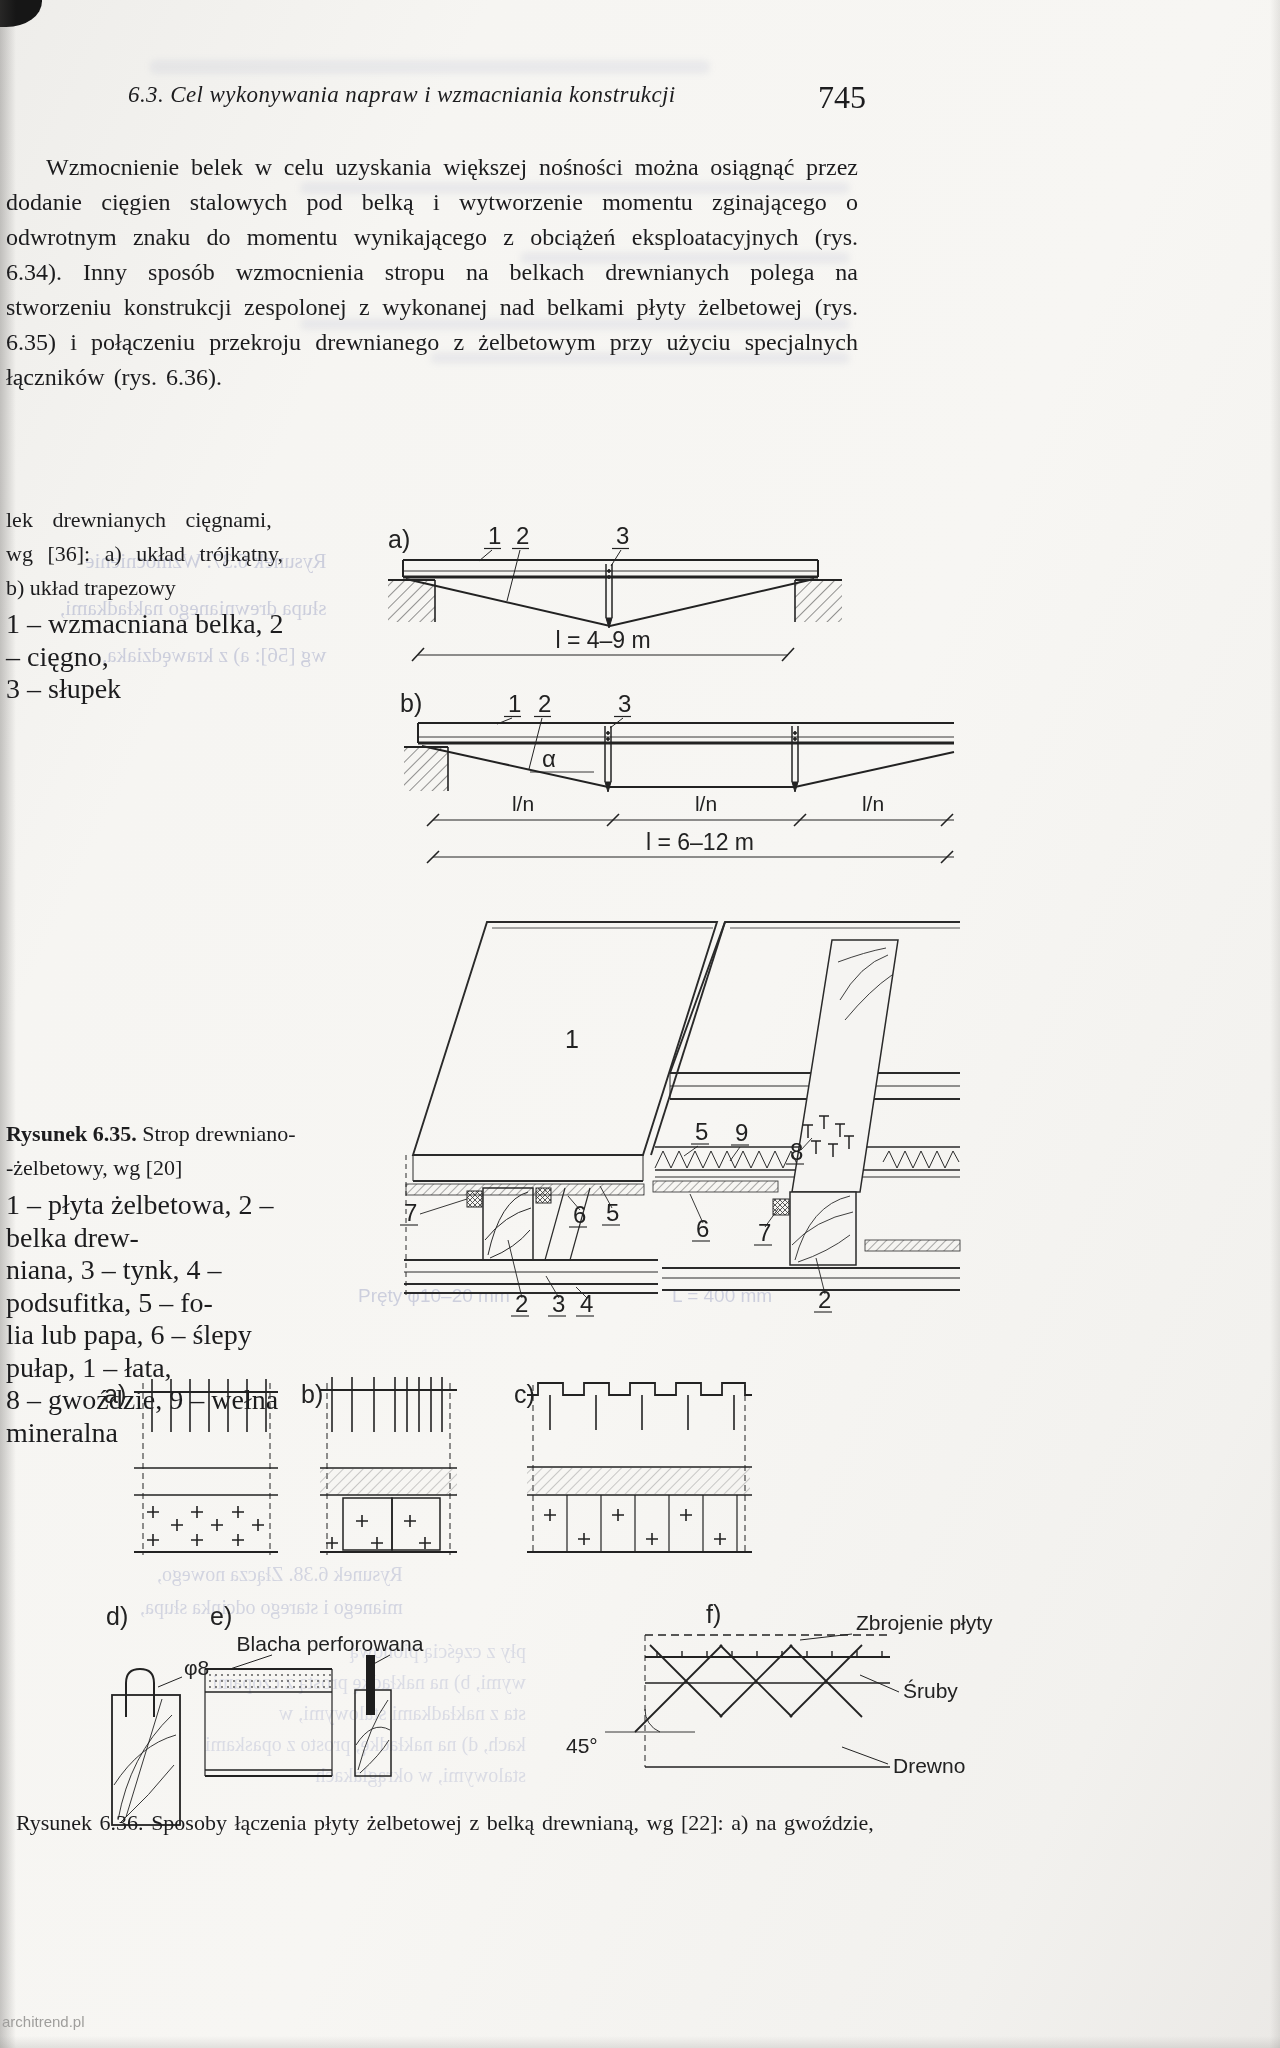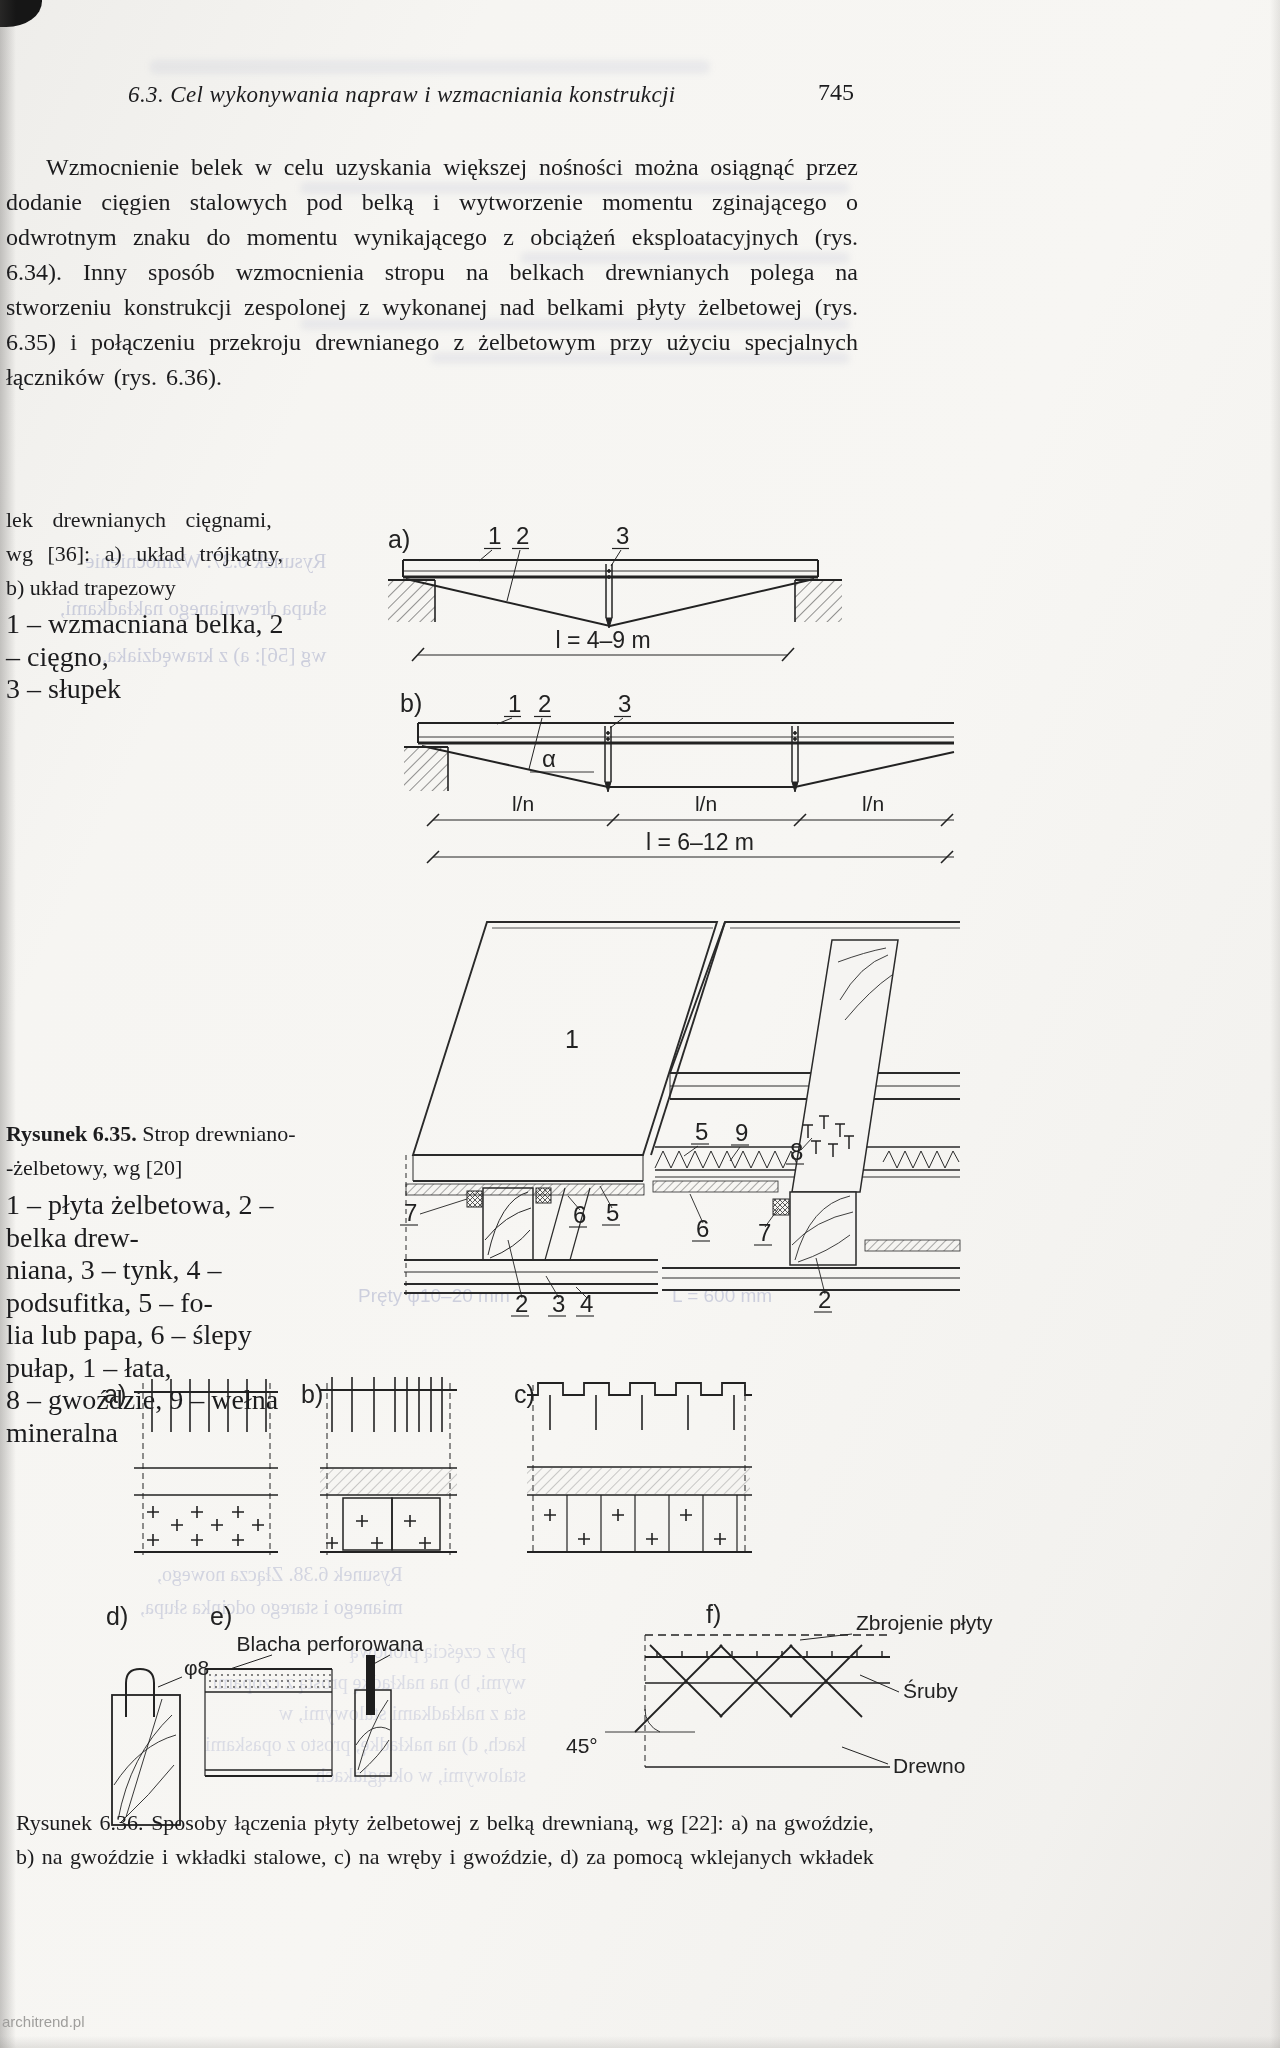--- a/index.html
+++ b/index.html
@@ -7,21 +7,21 @@
     position:relative;width:1280px;height:2048px;margin:0 auto;overflow:hidden;
     background:linear-gradient(115deg,#eeedea 0%,#f6f5f2 22%,#f7f6f3 55%,#f2f1ee 85%,#ebe9e6 100%);
     font-family:"Liberation Serif","DejaVu Serif",serif;color:#1c1c1e;
   }
   .abs{position:absolute;}
   .spine{left:0;top:0;width:16px;height:2048px;background:linear-gradient(90deg,rgba(80,78,76,.30),rgba(80,78,76,0));}
   .edge-right{right:0;top:0;width:10px;height:2048px;background:linear-gradient(270deg,rgba(110,108,104,.14),rgba(0,0,0,0));}
   .edge-bottom{left:0;bottom:0;width:1280px;height:12px;background:linear-gradient(0deg,rgba(110,108,104,.16),rgba(0,0,0,0));}
   .corner-mark{left:0;top:0;width:42px;height:27px;background:#161616;border-bottom-right-radius:85% 95%;}
   .header-title{left:128px;top:82px;font-style:italic;font-size:23px;letter-spacing:.4px;white-space:nowrap;}
-  .page-number{left:818px;top:79px;font-size:24px;font-family:Liberation Serif, serif;}
+  .page-number{left:818px;top:79px;font-size:32px;font-family:Liberation Serif, serif;}
   .para{left:6px;top:150px;width:852px;font-size:24px;line-height:35px;text-align:justify;text-indent:40px;word-spacing:3px;}
   .cap{font-size:22px;line-height:34px;}
   .cap .bold{font-weight:bold;}
   .legend{font-size:28px;line-height:32.5px;}
   .ws14{word-spacing:14px;} .ws9{word-spacing:9px;} .ws2{word-spacing:2px;}
   .cap636{left:16px;top:1806px;width:950px;font-size:22px;line-height:34px;}
   .watermark{left:2px;top:2013px;font-family:"Liberation Sans","DejaVu Sans",sans-serif;font-size:15px;color:#9f9e9c;}
   .bleed{transform:scaleX(-1);color:#8e95bd;opacity:.40;font-size:21px;line-height:47px;white-space:nowrap;}
   .bleed2{transform:scaleX(-1);color:#99a0c4;opacity:.38;font-size:20px;line-height:33px;white-space:nowrap;}
   .bleed3{transform:scaleX(-1);color:#9aa1c6;opacity:.30;font-size:20px;line-height:31px;white-space:nowrap;}
@@ -59,21 +59,21 @@
     <div>mianego i starego odcinka słupa,</div>
   </div>
   <div class="abs bleed3" style="left:205px;top:1636px;">
     <div>pły z częścią pionową</div>
     <div>wymi, b) na nakładkę prostą z czopami</div>
     <div>sta z nakładkami stalowymi, w</div>
     <div>kach, d) na nakładkę, prosto z opaskami</div>
     <div>stalowymi, w okrąglakach</div>
   </div>
   <div class="abs bleed-annot" style="left:358px;top:1285px;">Pręty φ10–20 mm</div>
-  <div class="abs bleed-annot" style="left:672px;top:1285px;">L = 600 mm</div>
+  <div class="abs bleed-annot" style="left:672px;top:1285px;">L = 400 mm</div>
 
   <div class="abs header-title">6.3. Cel wykonywania napraw i wzmacniania konstrukcji</div>
   <div class="abs page-number">745</div>
 
   <div class="abs para">Wzmocnienie belek w celu uzyskania większej nośności można osiągnąć przez dodanie cięgien stalowych pod belką i wytworzenie momentu zginającego o odwrotnym znaku do momentu wynikającego z obciążeń eksploatacyjnych (rys. 6.34). Inny sposób wzmocnienia stropu na belkach drewnianych polega na stworzeniu konstrukcji zespolonej z wykonanej nad belkami płyty żelbetowej (rys. 6.35) i połączeniu przekroju drewnianego z żelbetowym przy użyciu specjalnych łączników (rys. 6.36).</div>
 
   <svg class="abs" style="left:340px;top:520px;" width="500" height="150" viewBox="0 0 500 150">
     <defs>
       <pattern id="hA" width="8" height="8" patternTransform="rotate(45)" patternUnits="userSpaceOnUse">
         <line x1="0" y1="0" x2="0" y2="8" stroke="#3c3c3c" stroke-width="1.1"></line>
@@ -474,18 +474,17 @@
       </g>
       <text class="dsm" x="466" y="158">45°</text>
       <text class="dsm" x="756" y="35">Zbrojenie płyty</text>
       <text class="dsm" x="803" y="103">Śruby</text>
       <text class="dsm" x="793" y="178">Drewno</text>
     </g>
   </svg>
 
   <div class="abs cap636">
     <div class="ws2"><span style="font-weight:normal">Rysunek 6.36.</span> <span>Sposoby łączenia płyty żelbetowej z belką drewnianą, wg [22]: a) na gwoździe,</span></div>
-    <div class="ws2">b) na gwoździe i wkładki stalowe, c) na wręby i gwoździe, d) za pomocą wklejanych wkładek</div>
   </div>
 
   <div class="abs watermark">architrend.pl</div>
 
 </div>
 
 </body></html>

